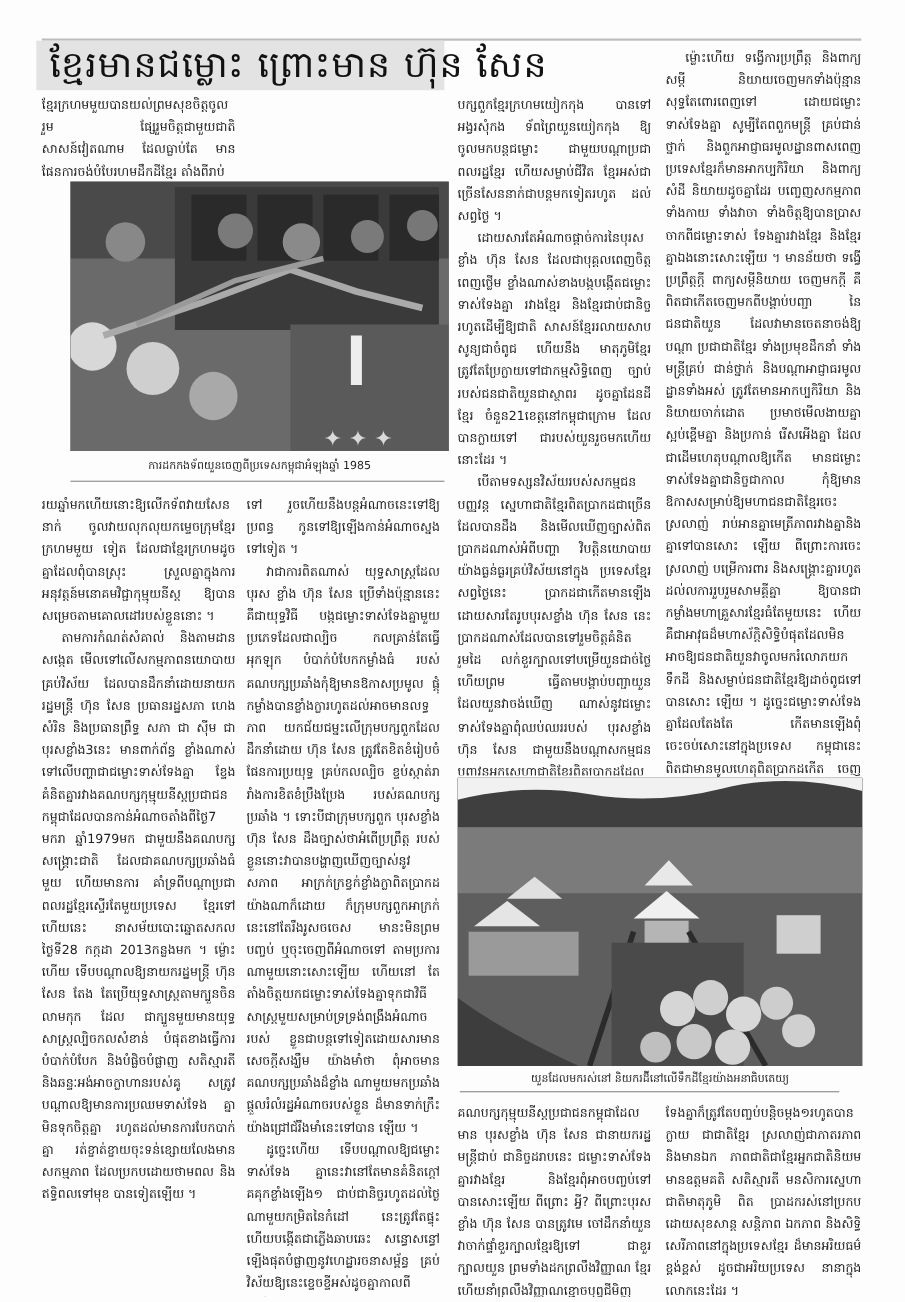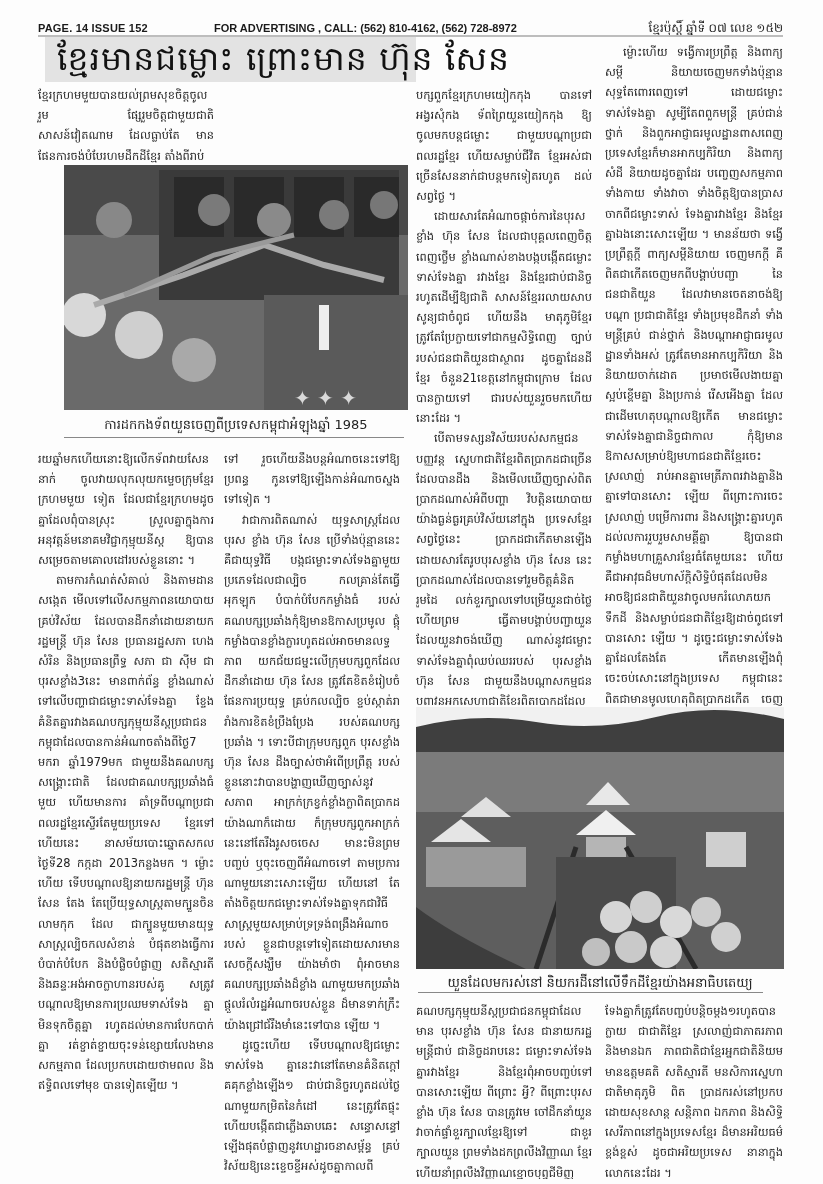--- a/index.html
+++ b/index.html
@@ -8,46 +8,41 @@
   .page { position: absolute; left: 0; top: 0; width: 823px; height: 1184px; background: #fdfdfd; }
 
   .masthead { position: absolute; left: 38px; top: 20px; width: 745px; height: 18px;
               font-family: "Liberation Sans", "DejaVu Sans", sans-serif; font-size: 11px;
               font-weight: bold; color: #1a1a1a; }
   .masthead .left { position: absolute; left: 0; top: 2px; letter-spacing: 0.2px; }
   .masthead .center { position: absolute; left: 176px; top: 2px; }
   .masthead .right { position: absolute; right: 0; top: 0; font-weight: normal; font-size: 12px; }
   .masthead-rule { position: absolute; left: 38px; top: 35px; width: 745px; height: 2px; background: #bdbdbd; }
 
-  .headline-box { position: absolute; left: 33px; top: 37px; width: 371px; height: 45px; background: #e3e3e3; margin-left: 12px; }
+  .headline-box { position: absolute; left: 33px; top: 37px; width: 371px; height: 45px; background: #e3e3e3; }
   .headline { position: absolute; left: 12px; top: 2px; font-size: 33px; line-height: 40px; white-space: nowrap;
               color: #111; font-family: "DejaVu Serif", serif; letter-spacing: 1px; }
 
   .col { position: absolute; font-size: 11.4px; line-height: 20.2px; color: #222; text-align: justify;
          font-family: "DejaVu Sans", sans-serif; }
   .col p { margin: 0; }
   .col p.indent { text-indent: 18px; }
 
   .photo { position: absolute; overflow: hidden; background: #555; }
   .photo svg { display: block; width: 100%; height: 100%; }
 
-  .caption { position: absolute; font-size: 13px; text-align: center; color: #222;
+  .caption { position: absolute; font-size: 10px; text-align: center; color: #222;
              font-family: "DejaVu Sans", sans-serif; }
   .cap-rule { position: absolute; height: 1px; background: #888; }
 </style>
 </head>
 <body>
 
 <div class="page">
 
-  <div class="masthead">
-    <span class="left">PAGE. 14  ISSUE 152</span>
-    <span class="center">FOR ADVERTISING ,  CALL: (562) 810-4162, (562) 728-8972</span>
-    <span class="right">ខ្មែរប៉ុស្ដិ៍ ឆ្នាំទី ០៧  លេខ ១៥២</span>
-  </div>
   <div class="masthead-rule"></div>
 
   <div class="headline-box">
     <div class="headline">ខ្មែរមានជម្លោះ ព្រោះមាន ហ៊ុន សែន</div>
   </div>
 
   <div class="col" style="left:38px; top:85px; width:176px;">
     <p>ខ្មែរក្រហមមួយបានយល់ព្រមសុខចិត្តចូលរួម ផ្សែរួមចិត្តជាមួយជាតិសាសន៍វៀតណាម ដែលធ្លាប់តែ មានផែនការចង់បំបែរហមដឹកដីខ្មែរ តាំងពីរាប់</p>
   </div>
 

